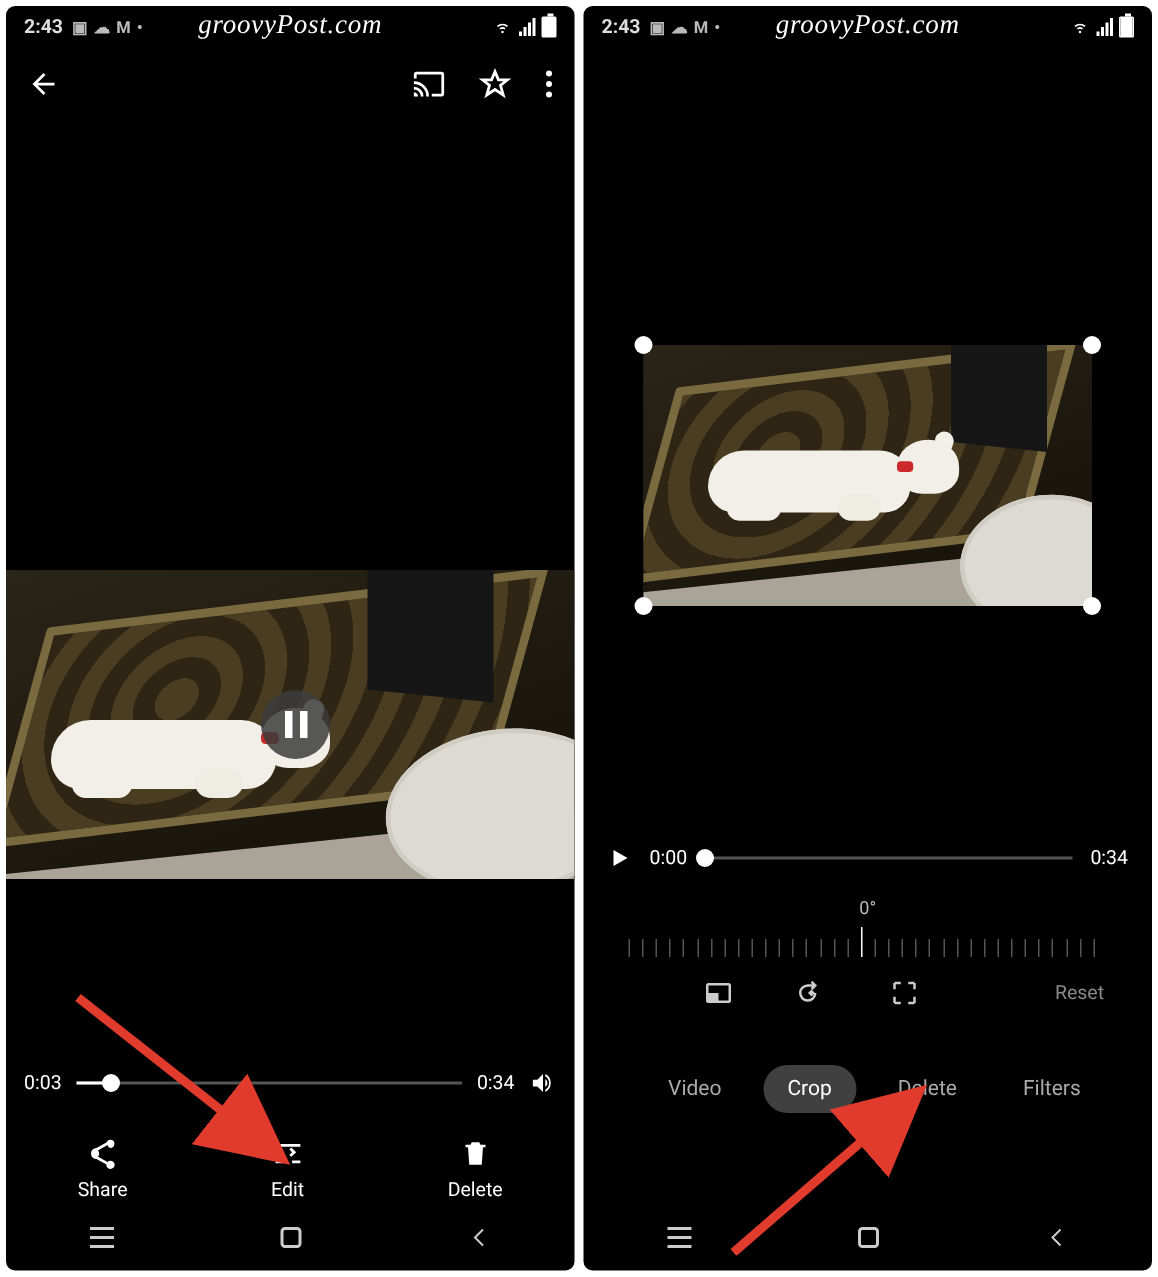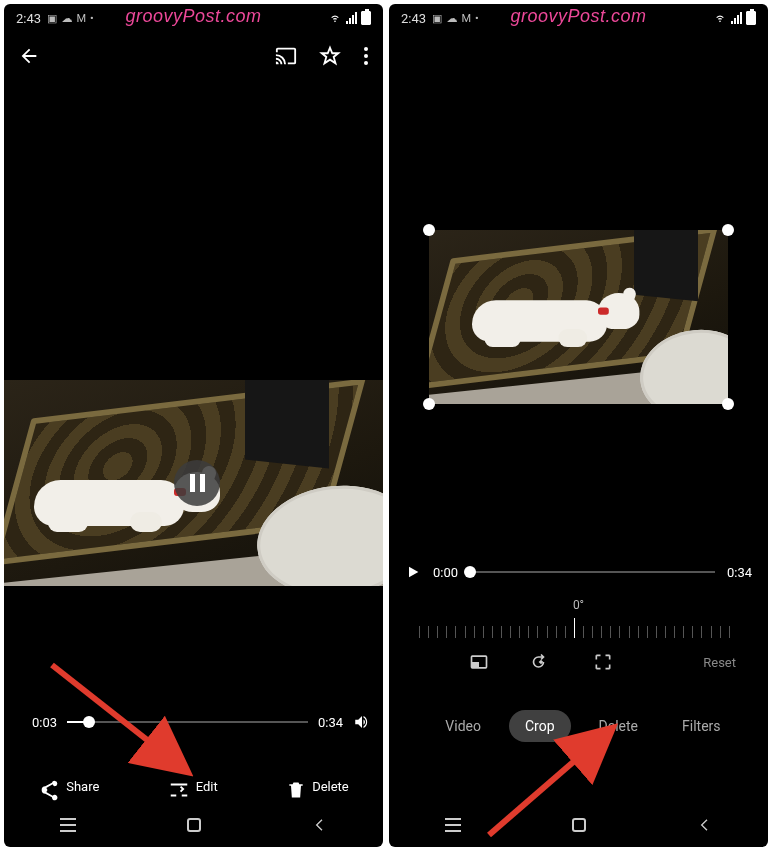--- a/index.html
+++ b/index.html
@@ -1,22 +1,22 @@
 <!DOCTYPE html>
 <html><head>
 <meta charset="utf-8">
 <style>
   * { box-sizing: border-box; margin:0; padding:0; font-family: Roboto, Arial, sans-serif; }
   body { background:#fff; width:772px; height:851px; display:flex; gap:6px; padding:4px; }
   .phone { flex:1; background:#000; border-radius:6px; color:#fff; position:relative; overflow:hidden; display:flex; flex-direction:column; }
   
   .statusbar { height:28px; display:flex; align-items:center; justify-content:space-between; padding:0 12px; font-size:13px; color:#ddd; position:relative; }
-  .status-left { display:flex; align-items:center; gap:6px; }
+  .status-left { display:flex; align-items:center; gap:6px;font-weight:bold; }
   .status-left .icons { display:flex; gap:4px; font-size:11px; color:#bbb;}
-  .watermark { position:absolute; left:50%; transform:translateX(-50%); top:2px; font-family: Liberation Sans, sans-serif; font-style:italic; color:#ec4899; font-size:18px; letter-spacing:.5px;}
+  .watermark { position:absolute; left:50%; transform:translateX(-50%); top:2px; font-family: Liberation Serif, serif; font-style:italic; color:#ffffff; font-size:18px; letter-spacing:.5px;}
   .status-right { display:flex; align-items:center; gap:4px; font-size:12px; }
   .batt { width:10px; height:14px; border:1px solid #fff; border-radius:1px; position:relative; }
   .batt::after{content:'';position:absolute;top:-3px;left:3px;width:4px;height:2px;background:#fff;}
   .batt i{display:block;background:#fff;width:100%;height:100%;}
   .sig { display:flex; align-items:flex-end; gap:1px; height:12px;}
   .sig span{width:2px;background:#fff;}
   .sig span:nth-child(1){height:3px}.sig span:nth-child(2){height:6px}.sig span:nth-child(3){height:9px}.sig span:nth-child(4){height:12px}
   .wifi{width:14px;height:10px;}
   
   .topbar { height:48px; display:flex; align-items:center; justify-content:space-between; padding:0 14px; }
@@ -34,26 +34,26 @@
   .dog-head{position:absolute;right:-6px;top:8px;width:46px;height:40px;background:#f2efe9;border-radius:50% 50% 40% 40%;}
   .dog-head::after{content:'';position:absolute;right:4px;top:-6px;width:14px;height:14px;background:#f2efe9;border-radius:50% 50% 0 50%;transform:rotate(20deg);}
   .dog-legf{position:absolute;left:14px;top:50px;width:40px;height:18px;background:#f2efe9;border-radius:14px;}
   .dog-legb{position:absolute;left:96px;top:48px;width:32px;height:20px;background:#efece4;border-radius:14px;}
   .collar{position:absolute;right:28px;top:24px;width:12px;height:8px;background:#cc2a2a;border-radius:3px;}
   .table{position:absolute;right:-34px;bottom:-10px;width:160px;height:110px;background:#dcdad2;border-radius:50%;transform:rotate(-6deg);box-shadow:inset 0 0 0 3px #cfccc4;}
   .box{position:absolute;right:54px;top:-6px;width:84px;height:90px;background:#161616;transform:skewY(6deg);}
   .pausebtn{position:absolute;left:170px;top:80px;width:46px;height:46px;border-radius:50%;background:rgba(60,60,60,.85);display:flex;align-items:center;justify-content:center;gap:5px;}
   .pausebtn span{width:5px;height:18px;background:#fff;}
   
-  .scrubrow{position:absolute;bottom:116px;left:16px;right:0;display:flex;align-items:center;padding:0 12px;gap:10px;font-size:13px;}
+  .scrubrow{position:absolute;bottom:116px;left:0;right:0;display:flex;align-items:center;padding:0 12px;gap:10px;font-size:13px;}
   .scrub{flex:1;height:2px;background:#555;position:relative;}
   .scrub .fill{position:absolute;left:0;top:0;height:100%;background:#fff;}
   .scrub .knob{position:absolute;top:-5px;width:12px;height:12px;background:#fff;border-radius:50%;}
   .actions{position:absolute;bottom:46px;left:0;right:0;display:flex;justify-content:space-around;}
-  .action{display:flex;flex-direction:row;gap:6px;font-size:13px;}
+  .action{display:flex;flex-direction:column;align-items:center;gap:6px;font-size:13px;}
   .navbar{position:absolute;bottom:0;left:0;right:0;height:44px;display:flex;align-items:center;justify-content:space-around;}
   .nav-recent{width:16px;height:14px;display:flex;flex-direction:column;justify-content:space-between;}
   .nav-recent span{height:2px;background:#ccc;}
   .nav-home{width:14px;height:14px;border:2px solid #ccc;border-radius:3px;}
   .nav-back-icon svg{width:16px;height:16px;}
   
   .arrow{position:absolute;pointer-events:none;}
   
   .vf2wrap{position:absolute;left:40px;right:40px;top:198px;height:174px;}
   .vf2{position:absolute;inset:0;background:#3a372d;overflow:hidden;}

